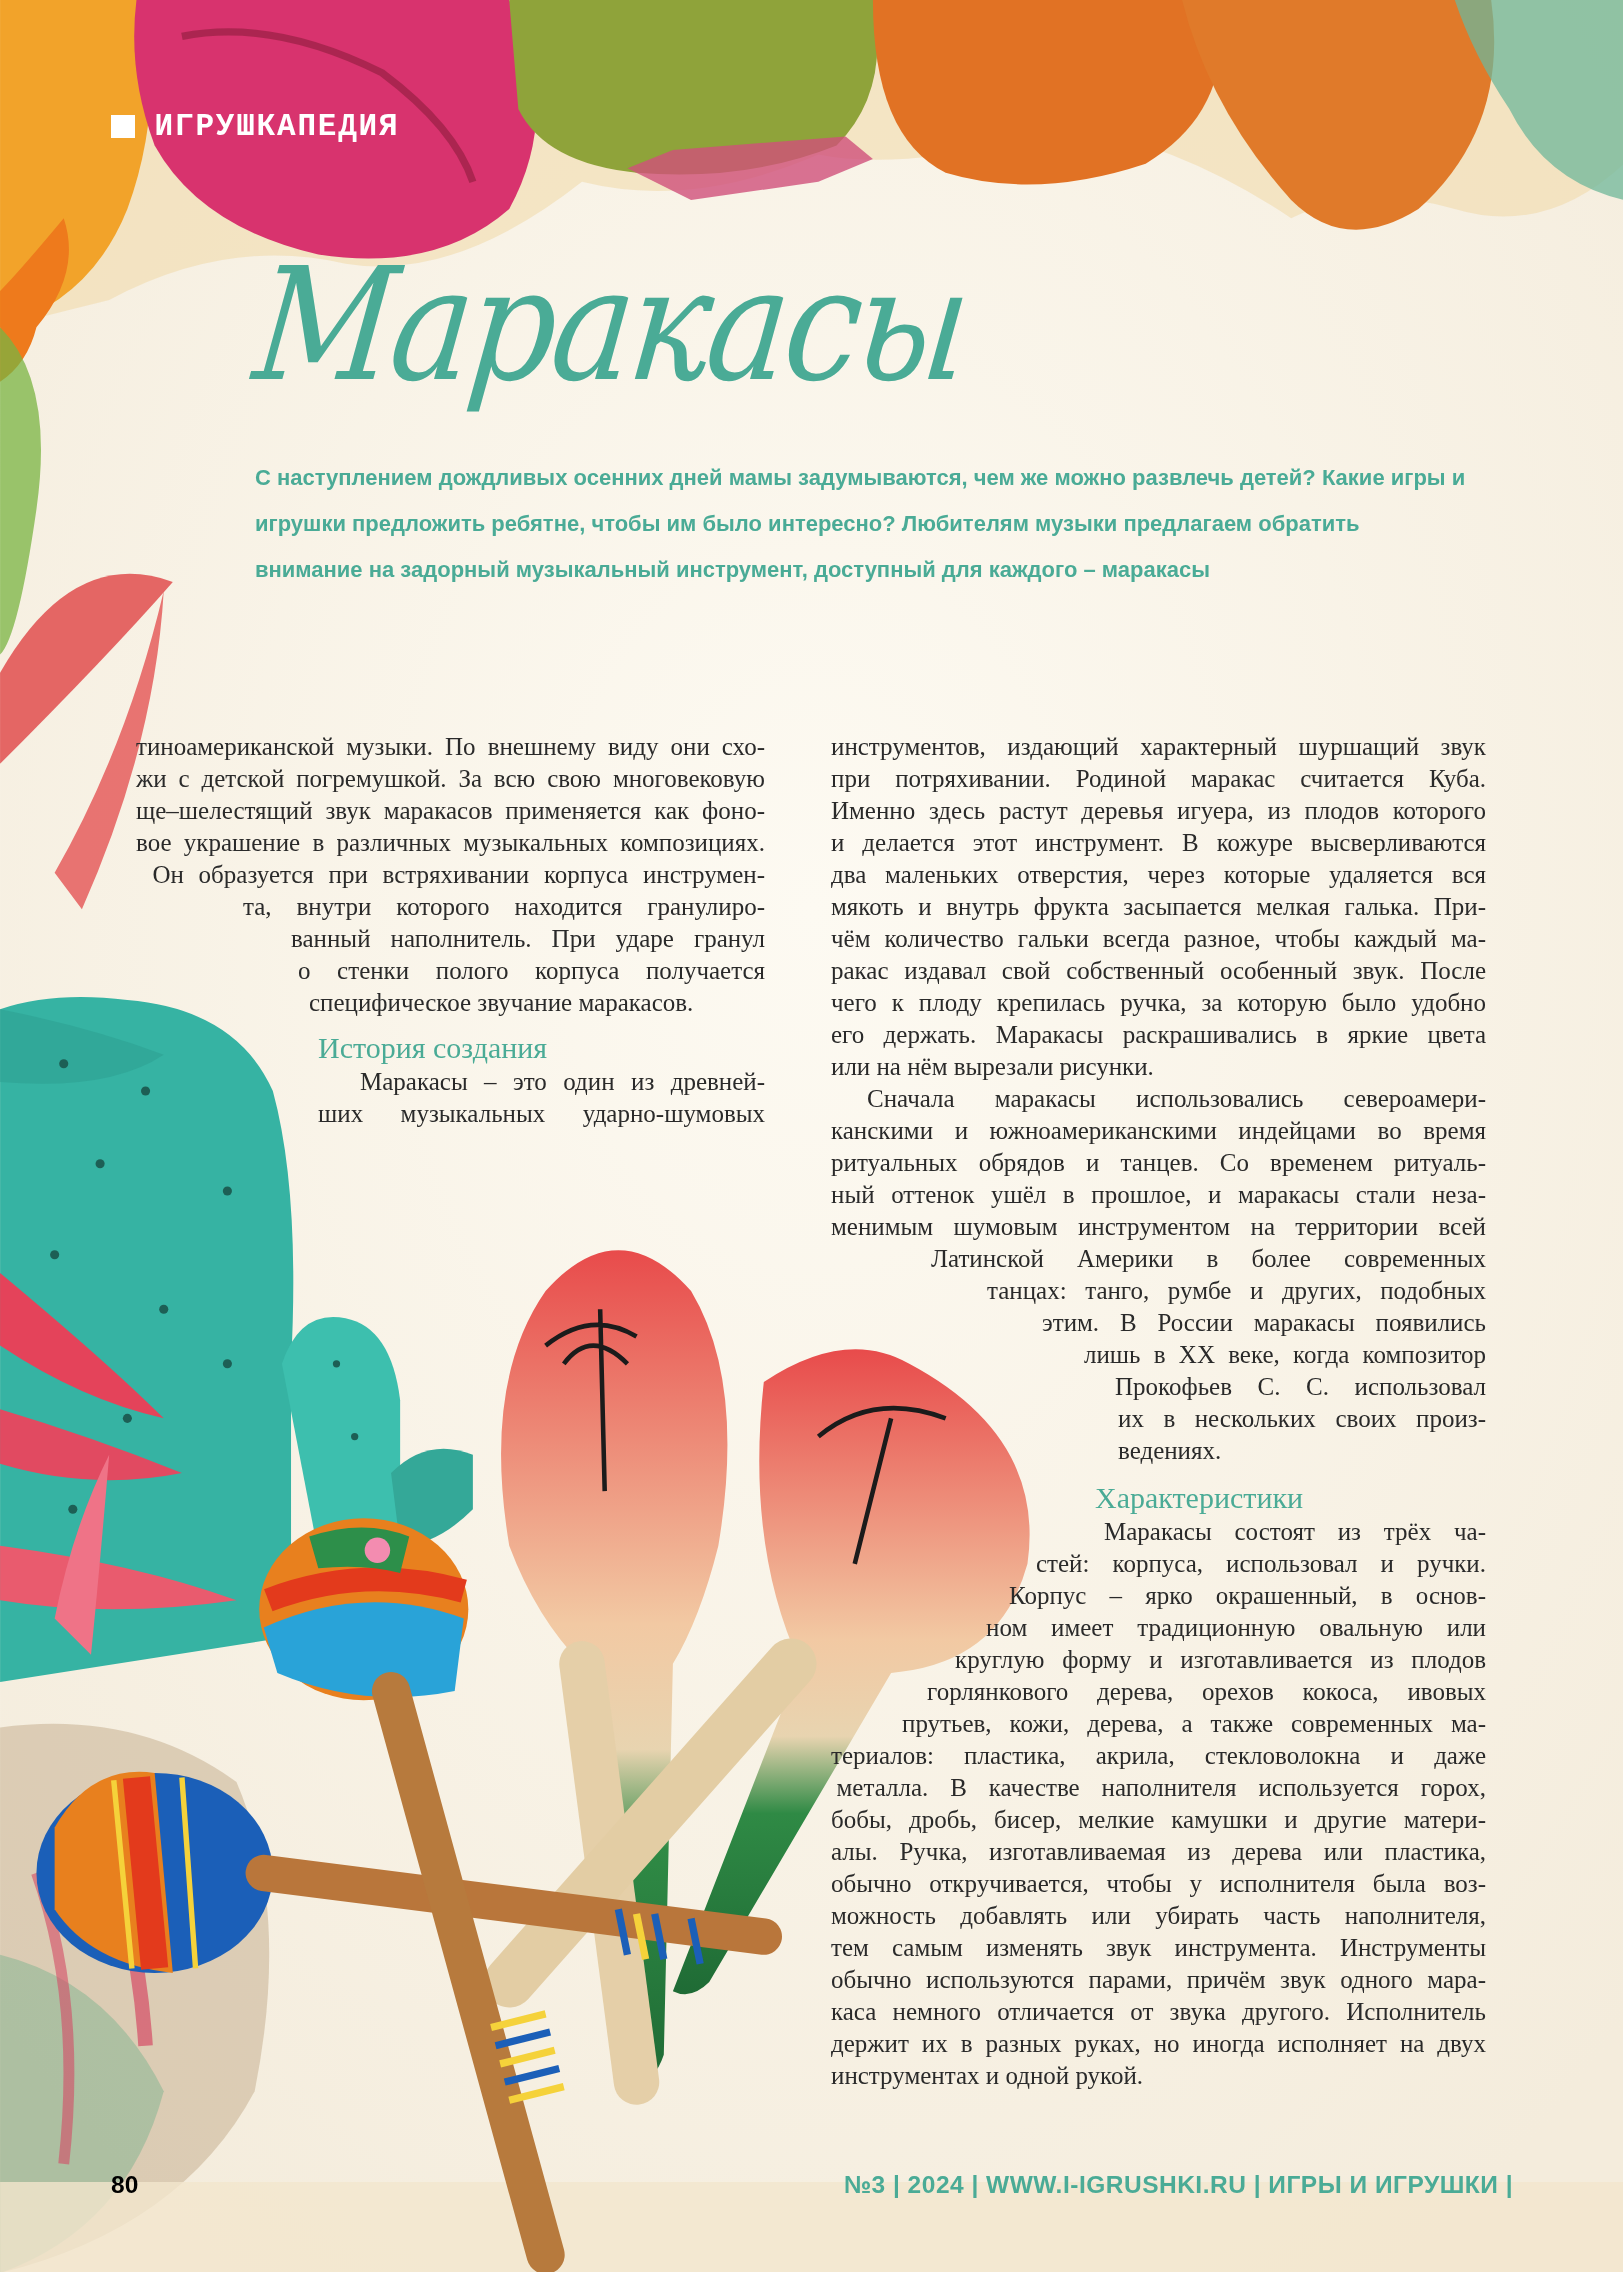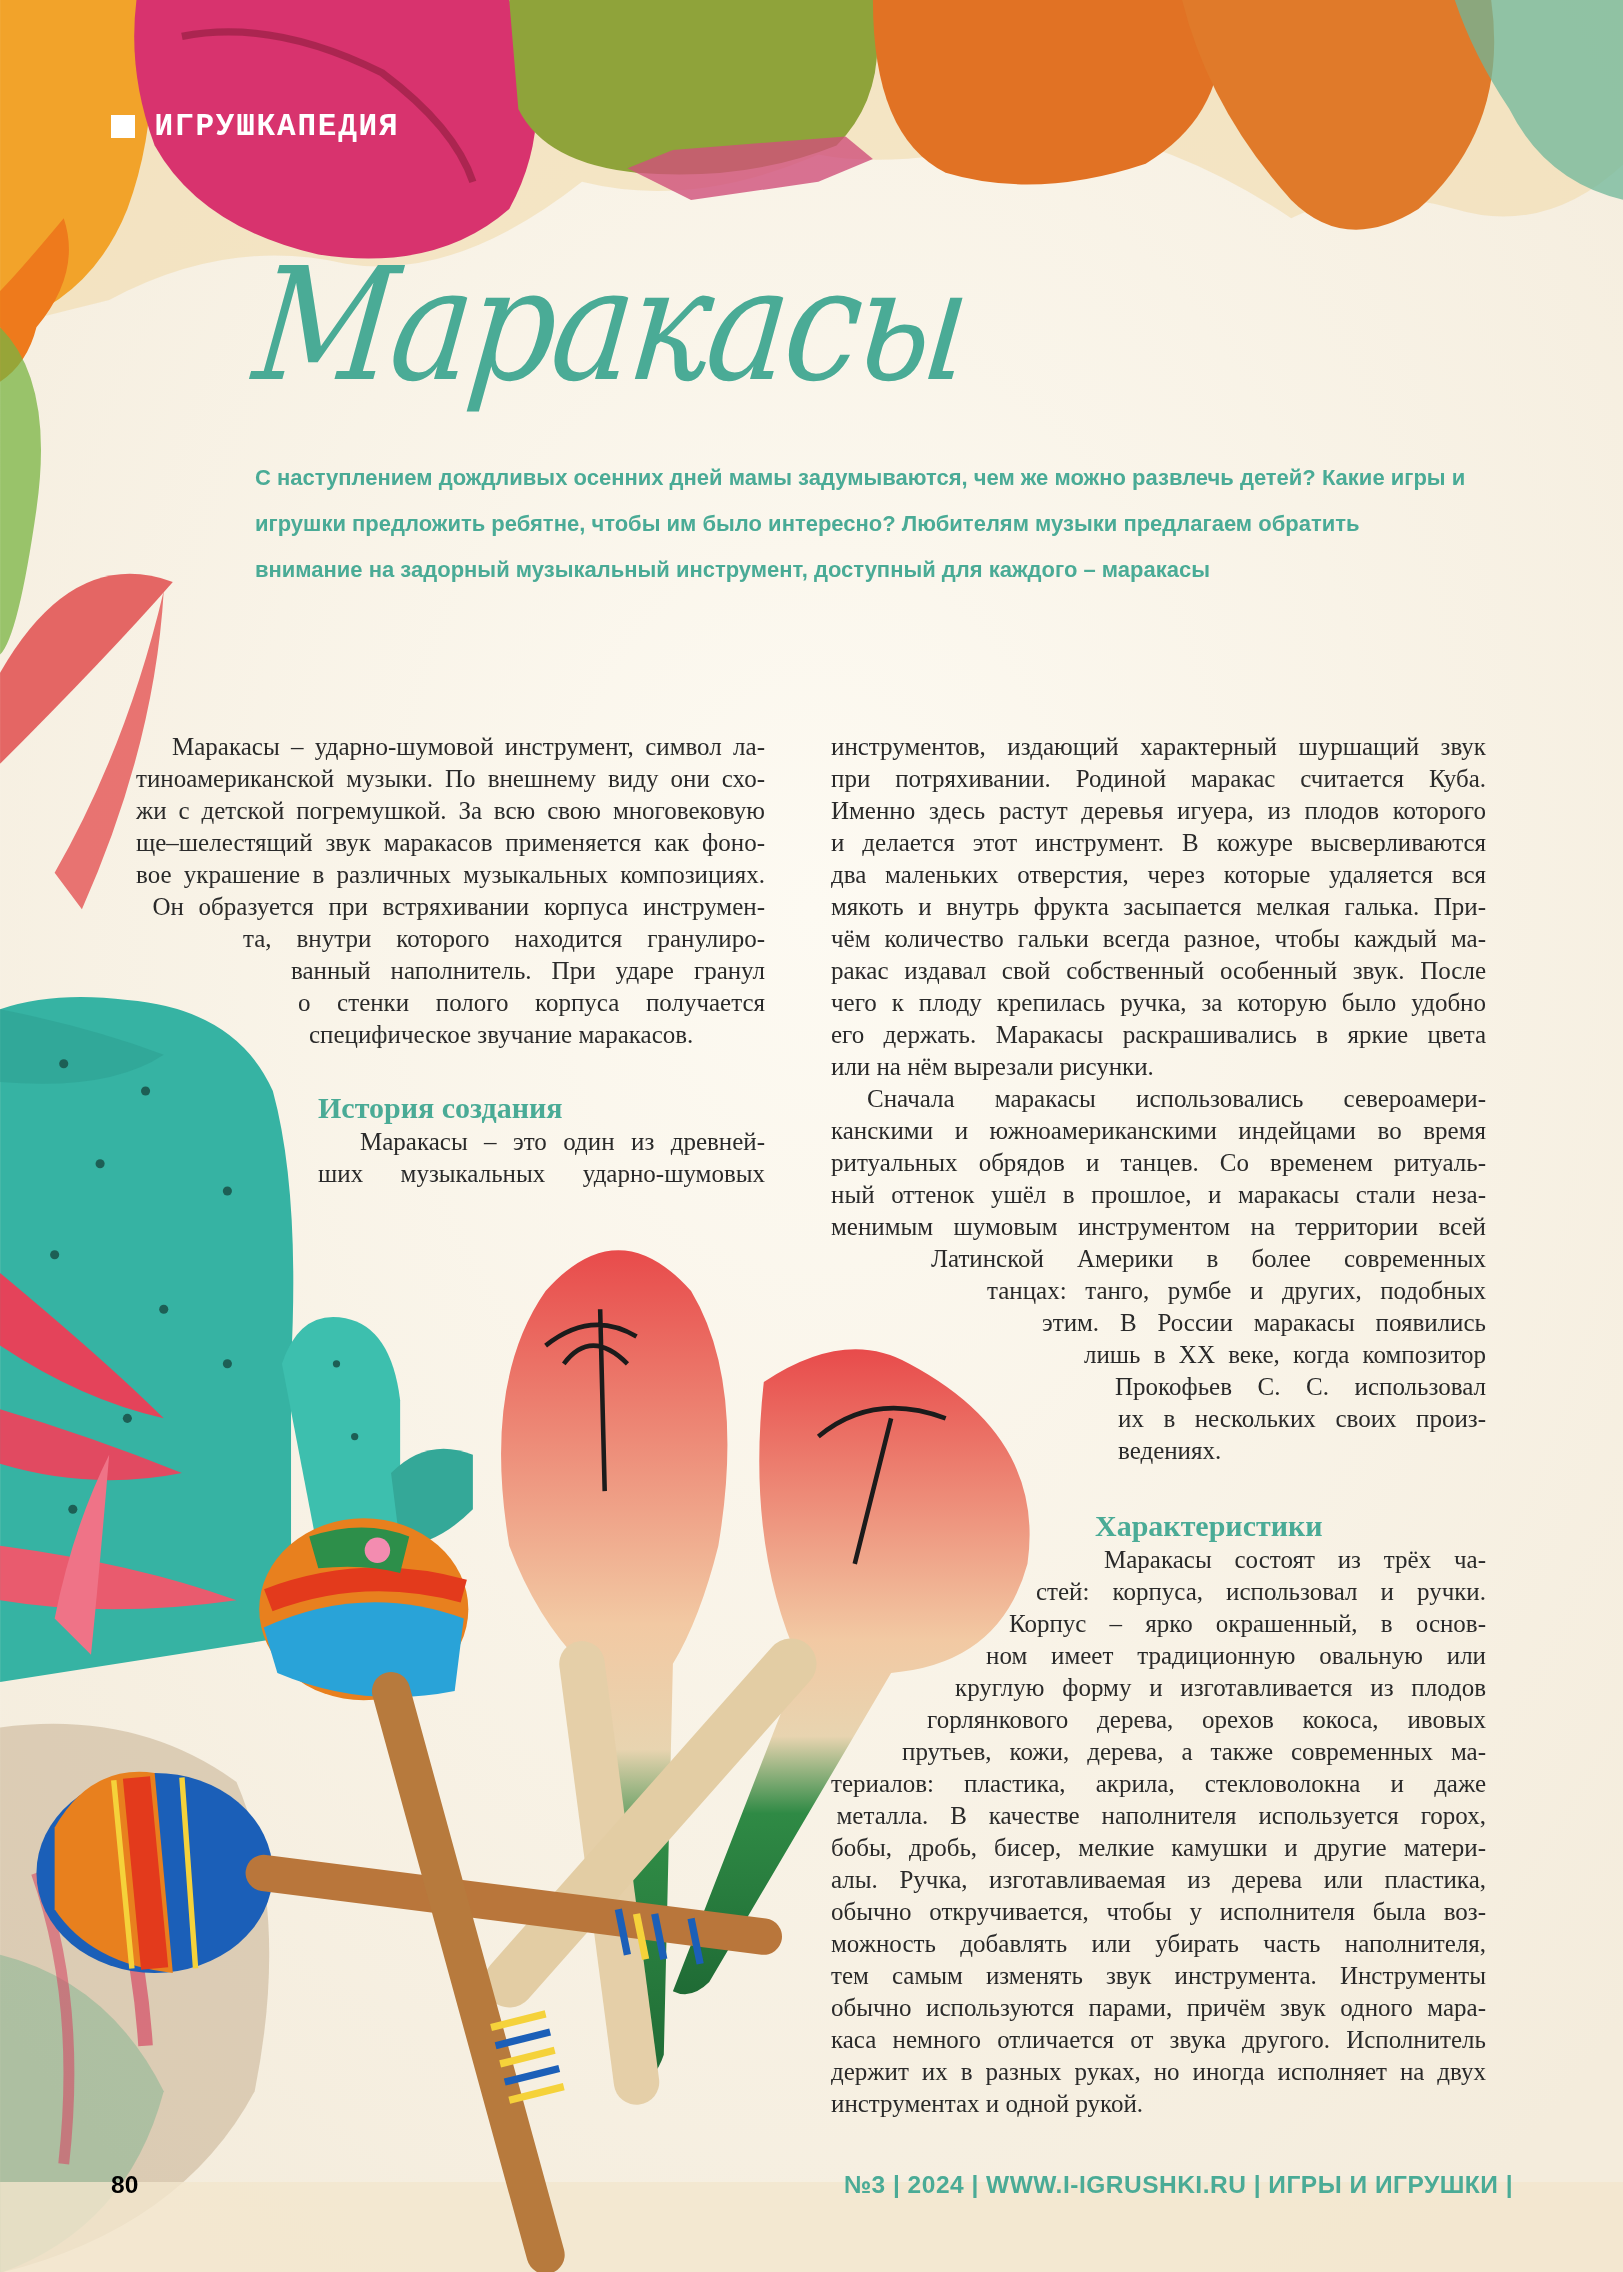--- a/index.html
+++ b/index.html
@@ -8,21 +8,21 @@
   .bg svg{width:100%;height:100%;display:block;}
   .rubric{position:absolute;left:111px;top:109px;display:flex;align-items:center;gap:20px;z-index:5;}
   .rubric-square{width:23.6px;height:23.6px;background:#ffffff;}
   .rubric-label{font-family:Liberation Mono, monospace;font-weight:bold;font-size:31px;letter-spacing:1.8px;color:#ffffff;}
   .title{position:absolute;left:265px;top:247px;z-index:5;font-family:"DejaVu Serif",serif;font-style:italic;font-size:136px;color:#4aab96;letter-spacing:-3.6px;transform:skewX(-6deg) scaleY(1.15);transform-origin:left top;line-height:1;}
   .intro{position:absolute;left:255px;top:455px;width:1218px;z-index:5;font-family:"Liberation Sans",sans-serif;font-weight:bold;font-size:22px;line-height:46px;color:#4aab96;}
   .col{position:absolute;z-index:5;font-size:25px;line-height:32px;color:#2a2a2a;text-align:justify;}
   .l{position:relative;display:block;text-align:justify;text-align-last:justify;}
   .l.last{text-align-last:left;}
   .indent{text-indent:36px;}
-  .h2{font-weight:bold;color:#4aab96;font-size:30px;line-height:36px;margin-top:28px;}
+  .h2{font-weight:normal;color:#4aab96;font-size:30px;line-height:36px;}
   .footer-num{position:absolute;left:111px;top:2171px;font-family:"Liberation Sans",sans-serif;font-weight:bold;font-size:24.5px;color:#000000;z-index:5;}
   .footer-right{position:absolute;right:111px;top:2171px;font-family:"Liberation Sans",sans-serif;font-weight:bold;font-size:24.5px;color:#4aab96;z-index:5;letter-spacing:0.5px;}
 </style>
 </head>
 <body>
 
 <div class="bg">
 <svg viewBox="0 0 1786 2500" xmlns="http://www.w3.org/2000/svg">
   <defs>
     <linearGradient id="redTop" x1="0" y1="0" x2="0" y2="1">
@@ -119,21 +119,20 @@
 <div class="rubric">
   <span class="rubric-square"></span>
   <span class="rubric-label">ИГРУШКАПЕДИЯ</span>
 </div>
 
 <div class="title">Маракасы</div>
 
 <div class="intro">С наступлением дождливых осенних дней мамы задумываются, чем же можно развлечь детей? Какие игры и игрушки предложить ребятне, чтобы им было интересно? Любителям музыки предлагаем обратить внимание на задорный музыкальный инструмент, доступный для каждого – маракасы</div>
 
 <div class="col" style="left:136px;top:731px;width:629px;">
-  <span class="l indent">Маракасы – ударно-шумовой инструмент, символ ла-</span>
   <span class="l">тиноамериканской музыки. По внешнему виду они схо-</span>
   <span class="l">жи с детской погремушкой. За всю свою многовековую</span>
   <span class="l">ще–шелестящий звук маракасов применяется как фоно-</span>
   <span class="l">вое украшение в различных музыкальных композициях.</span>
   <span class="l" style="margin-left:16.4px;">Он образуется при встряхивании корпуса инструмен-</span>
   <span class="l" style="margin-left:107px;">та, внутри которого находится гранулиро-</span>
   <span class="l" style="margin-left:155px;">ванный наполнитель. При ударе гранул</span>
   <span class="l" style="margin-left:162px;">о стенки полого корпуса получается</span>
   <span class="l last" style="margin-left:173px;">специфическое звучание маракасов.</span>
   <div style="height:11px;"></div>

